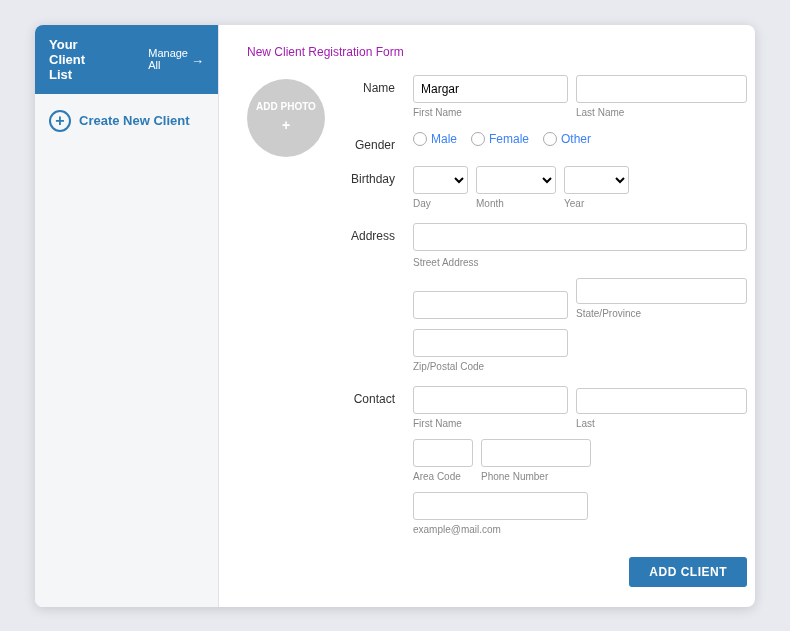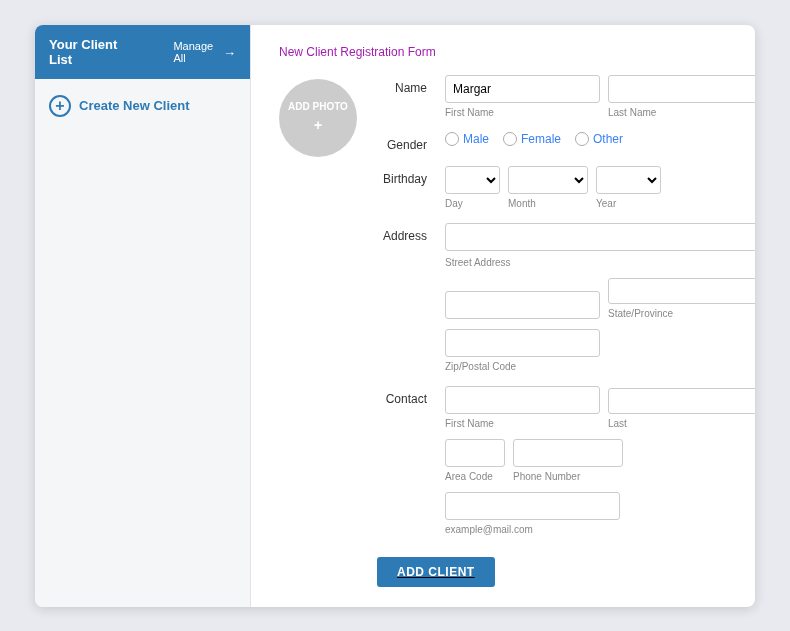--- a/index.html
+++ b/index.html
@@ -18,21 +18,21 @@
       background: #fff;
       border-radius: 8px;
       box-shadow: 0 2px 12px rgba(0,0,0,0.15);
       width: 720px;
       min-height: 570px;
       display: flex;
       overflow: hidden;
     }
     
     .sidebar {
-      width: 216px;
+      width: 184px;
       background: #f5f6f8;
       border-right: 1px solid #e0e2e8;
       display: flex;
       flex-direction: column;
     }
     .sidebar-header {
       background: #2d7ab5;
       color: #fff;
       padding: 12px 14px;
       display: flex;
@@ -269,23 +269,22 @@
       padding: 8px 20px;
       font-size: 12px;
       font-weight: bold;
       cursor: pointer;
       text-transform: uppercase;
       letter-spacing: 0.5px;
       margin-top: 8px;
     }
     .submit-row {
       display: flex;
-      justify-content: flex-start;
+      justify-content: flex-end;
       margin-top: 10px;
-      text-decoration: underline;
     }
   </style>
 </head>
 <body>
 
 <div class="main-container">
 
   <div class="sidebar">
     <div class="sidebar-header">
       <span>Your Client List</span>

